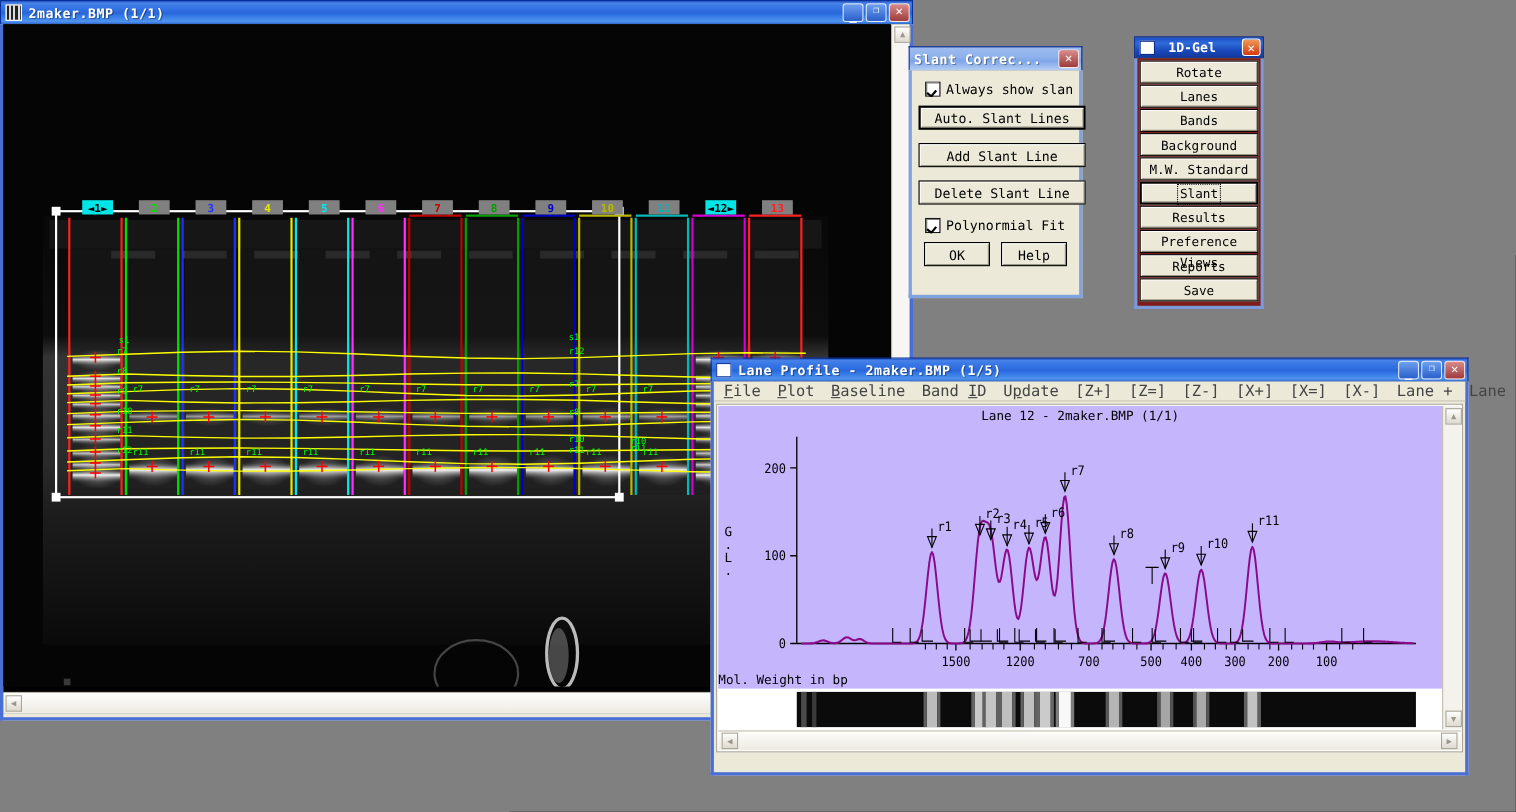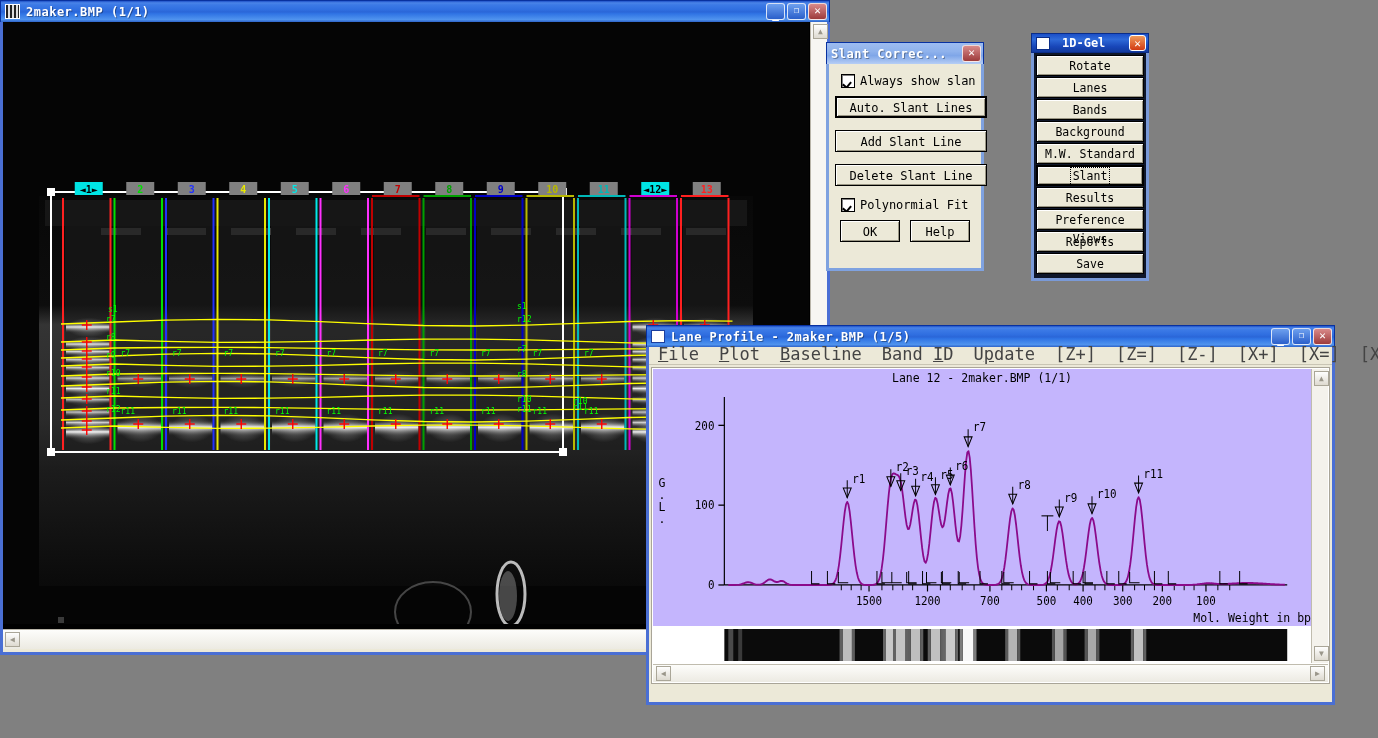--- a/index.html
+++ b/index.html
@@ -96,43 +96,43 @@
   }
   .gel-ico{width:12px;height:11px;background:#fff;border:1px solid #0b2d88;}
   .gel-title-text{flex:1;color:#fff;font-weight:bold;font-size:12px;white-space:nowrap;}
   .gel-close{
     width:17px;height:16px;border:1px solid #fff;border-radius:3px;
     background:linear-gradient(180deg,#f09a5a,#d23a12);
     color:#fff;font-weight:bold;font-size:11px;
     display:flex;align-items:center;justify-content:center;box-sizing:border-box;cursor:pointer;
   }
   .gel-body{
-    border:3px solid #7a9ad8;border-top:none;background:#0f172a;
+    border:3px solid #7a9ad8;border-top:none;background:#7f1d1d;
     padding:2px;box-sizing:border-box;height:228px;
   }
   .gbtn{
     display:block;width:100%;height:21px;margin-bottom:1px;
     background:#ece9d8;border:1px solid #000;
     box-shadow:inset 1px 1px 0 #fff, inset -1px -1px 0 #9a9684;
     font-family:"DejaVu Sans Mono","Liberation Mono",monospace;
     font-size:11.5px;color:#000;line-height:19px;text-align:center;
     box-sizing:border-box;cursor:pointer;
   }
   .gbtn.sel{border:2px solid #000;line-height:17px;}
   .gbtn.sel span{outline:1px dotted #000;display:inline-block;padding:0 2px;}
 
   
   #lpwin{left:646px;top:325px;width:689px;height:380px;}
   #lpwin .lp-frame{
     border:3px solid #4a6fd4;border-top:none;background:#ece9d8;height:358px;box-sizing:border-box;
   }
   .menubar{
-    height:17px;display:flex;align-items:flex-start;gap:8px;
+    height:17px;display:flex;align-items:flex-end;gap:3px;
     background:#ece9d8;border-bottom:1px solid #c9c5b4;
-    padding-left:3px;font-size:17px;color:#444;
+    padding-left:3px;font-size:14px;color:#444;
   }
   .mitem{padding:0 6px;white-space:nowrap;cursor:pointer;line-height:15px;}
   .mitem u{text-decoration:underline;}
   .lp-client{
     margin:2px 2px 0 2px;background:#fff;border:1px solid #a9a598;
     position:relative;height:317px;box-sizing:border-box;
   }
   .plotbox{position:absolute;left:1px;top:1px;right:18px;bottom:57px;background:#c4b5fd;overflow:hidden;}
   .lp-vscroll{position:absolute;right:1px;top:1px;width:16px;bottom:20px;background:#f4f2ec;border-left:1px solid #c0bcae;}
   .lp-hscroll{
@@ -784,21 +784,21 @@
             <path d="M 436 187 L 436 199 L 444 199" fill="none" stroke="#000" stroke-width="1"></path>
             <path d="M 458 187 L 458 199 L 466 199" fill="none" stroke="#000" stroke-width="1"></path>
             <path d="M 470 187 L 470 199 L 478 199" fill="none" stroke="#000" stroke-width="1"></path>
             <path d="M 506 187 L 506 199 L 514 199" fill="none" stroke="#000" stroke-width="1"></path>
             <path d="M 520 187 L 520 199 L 528 199" fill="none" stroke="#000" stroke-width="1"></path>
             <path d="M 572 187 L 572 199 L 580 199" fill="none" stroke="#000" stroke-width="1"></path>
             <path d="M 592 187 L 592 199 L 600 199" fill="none" stroke="#000" stroke-width="1"></path>
             <line x1="398" y1="136" x2="398" y2="150" stroke="#000" stroke-width="1"></line>
             <line x1="392" y1="136" x2="404" y2="136" stroke="#000" stroke-width="1"></line>
           </svg>
-        <div class="axis-lbl" id="xaxis-title" style="left:0;right:0;bottom:1px;text-align:right;">Mol. Weight in bp</div>
+        <div class="axis-lbl" id="xaxis-title" style="left:0;right:0;bottom:1px;text-align:left;">Mol. Weight in bp</div>
       </div>
 
       <div class="gelstrip">
         <svg viewBox="0 0 664 36" preserveAspectRatio="none" style="width:100%;height:100%;" id="strip-svg">
             <rect x="0" y="0" width="664" height="36" fill="#ffffff"></rect>
             <rect x="72" y="2" width="568" height="32" fill="#0b0b0b"></rect>
             <rect x="76" y="2" width="5" height="32" fill="#4a4a4a"></rect>
             <rect x="86" y="2" width="4" height="32" fill="#3a3a3a"></rect>
             <rect x="191.2764705882353" y="2" width="9.447058823529412" height="32" fill="rgb(188,188,188)"></rect>
             <rect x="188.2764705882353" y="2" width="3" height="32" fill="rgb(94,94,94)"></rect>

